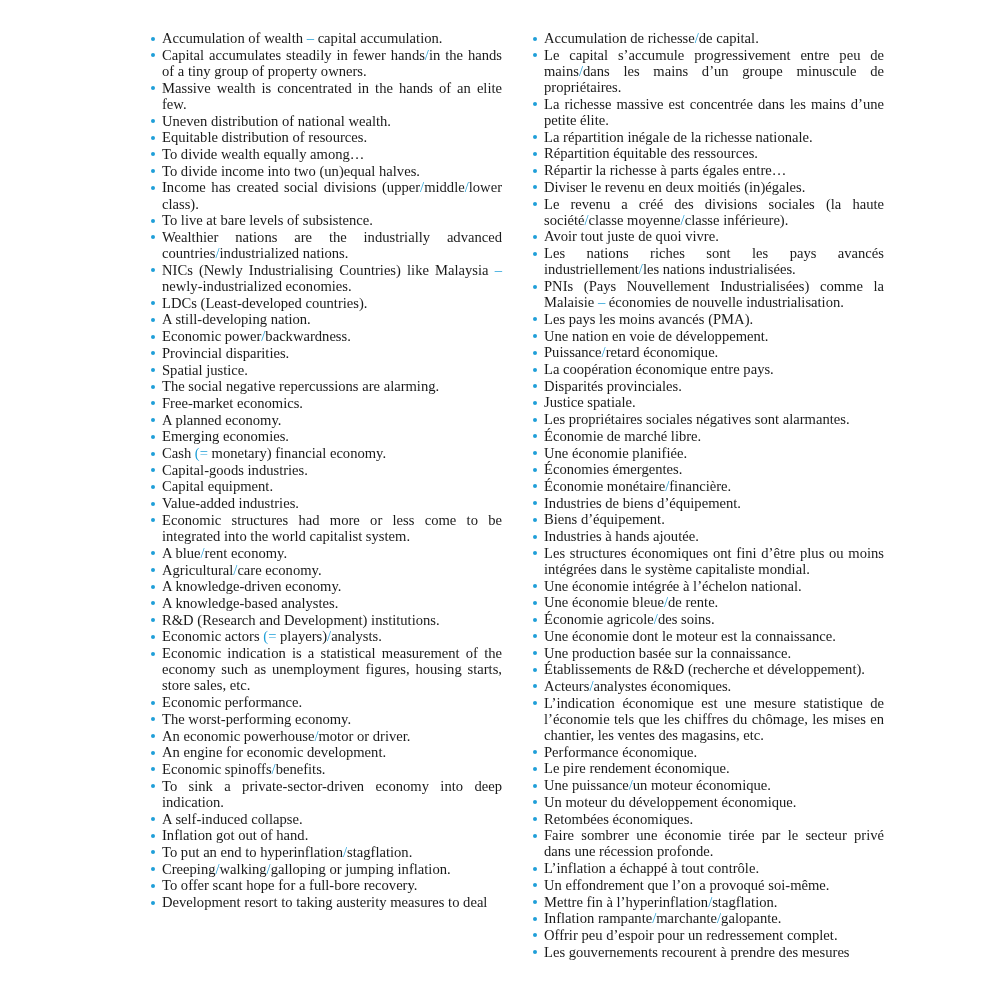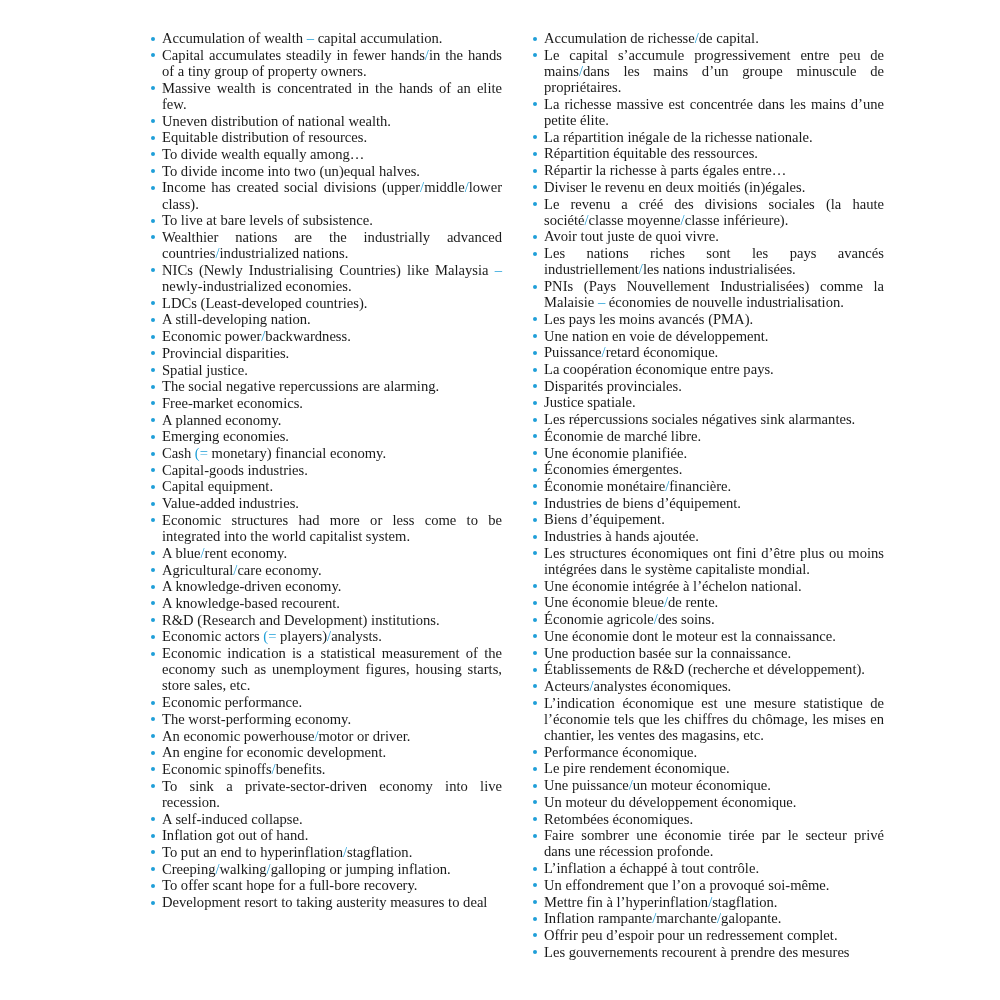--- a/index.html
+++ b/index.html
@@ -90,30 +90,30 @@
           <li>A planned economy.</li>
           <li>Emerging economies.</li>
           <li>Cash <span class="sl">(=</span> monetary) financial economy.</li>
           <li>Capital-goods industries.</li>
           <li>Capital equipment.</li>
           <li>Value-added industries.</li>
           <li class="it">Economic structures had more or less come to be integrated into the world capitalist system.</li>
           <li>A blue<span class="sl">/</span>rent economy.</li>
           <li>Agricultural<span class="sl">/</span>care economy.</li>
           <li>A knowledge-driven economy.</li>
-          <li>A knowledge-based recourent.</li>
+          <li>A knowledge-based analystes.</li>
           <li>R&amp;D (Research and Development) institutions.</li>
           <li>Economic actors <span class="sl">(=</span> players)<span class="sl">/</span>analysts.</li>
           <li>Economic indication is a statistical measurement of the economy such as unemployment figures, housing starts, store sales, etc.</li>
           <li>Economic performance.</li>
           <li>The worst-performing economy.</li>
           <li>An economic powerhouse<span class="sl">/</span>motor or driver.</li>
           <li>An engine for economic development.</li>
           <li>Economic spinoffs<span class="sl">/</span>benefits.</li>
-          <li>To sink a private-sector-driven economy into live recession.</li>
+          <li>To sink a private-sector-driven economy into deep indication.</li>
           <li>A self-induced collapse.</li>
           <li>Inflation got out of hand.</li>
           <li>To put an end to hyperinflation<span class="sl">/</span>stagflation.</li>
           <li>Creeping<span class="sl">/</span>walking<span class="sl">/</span>galloping or jumping inflation.</li>
           <li>To offer scant hope for a full-bore recovery.</li>
           <li>Development resort to taking austerity measures to deal</li>
         </ul>
     </div>
     <div class="col">
       <ul class="termlist" id="right-list">
@@ -127,21 +127,21 @@
           <li>Le revenu a créé des divisions sociales (la haute société<span class="sl">/</span>classe moyenne<span class="sl">/</span>classe inférieure).</li>
           <li>Avoir tout juste de quoi vivre.</li>
           <li>Les nations riches sont les pays avancés industriellement<span class="sl">/</span>les nations industrialisées.</li>
           <li>PNIs (Pays Nouvellement Industrialisées) comme la Malaisie <span class="sl">–</span> économies de nouvelle industrialisation.</li>
           <li>Les pays les moins avancés (PMA).</li>
           <li>Une nation en voie de développement.</li>
           <li>Puissance<span class="sl">/</span>retard économique.</li>
           <li>La coopération économique entre pays.</li>
           <li>Disparités provinciales.</li>
           <li>Justice spatiale.</li>
-          <li>Les répercussions sociales négatives sink alarmantes.</li>
+          <li>Les propriétaires sociales négatives sont alarmantes.</li>
           <li>Économie de marché libre.</li>
           <li>Une économie planifiée.</li>
           <li>Économies émergentes.</li>
           <li>Économie monétaire<span class="sl">/</span>financière.</li>
           <li>Industries de biens d’équipement.</li>
           <li>Biens d’équipement.</li>
           <li>Industries à hands ajoutée.</li>
           <li>Les structures économiques ont fini d’être plus ou moins intégrées dans le système capitaliste mondial.</li>
           <li>Une économie intégrée à l’échelon national.</li>
           <li>Une économie bleue<span class="sl">/</span>de rente.</li>

